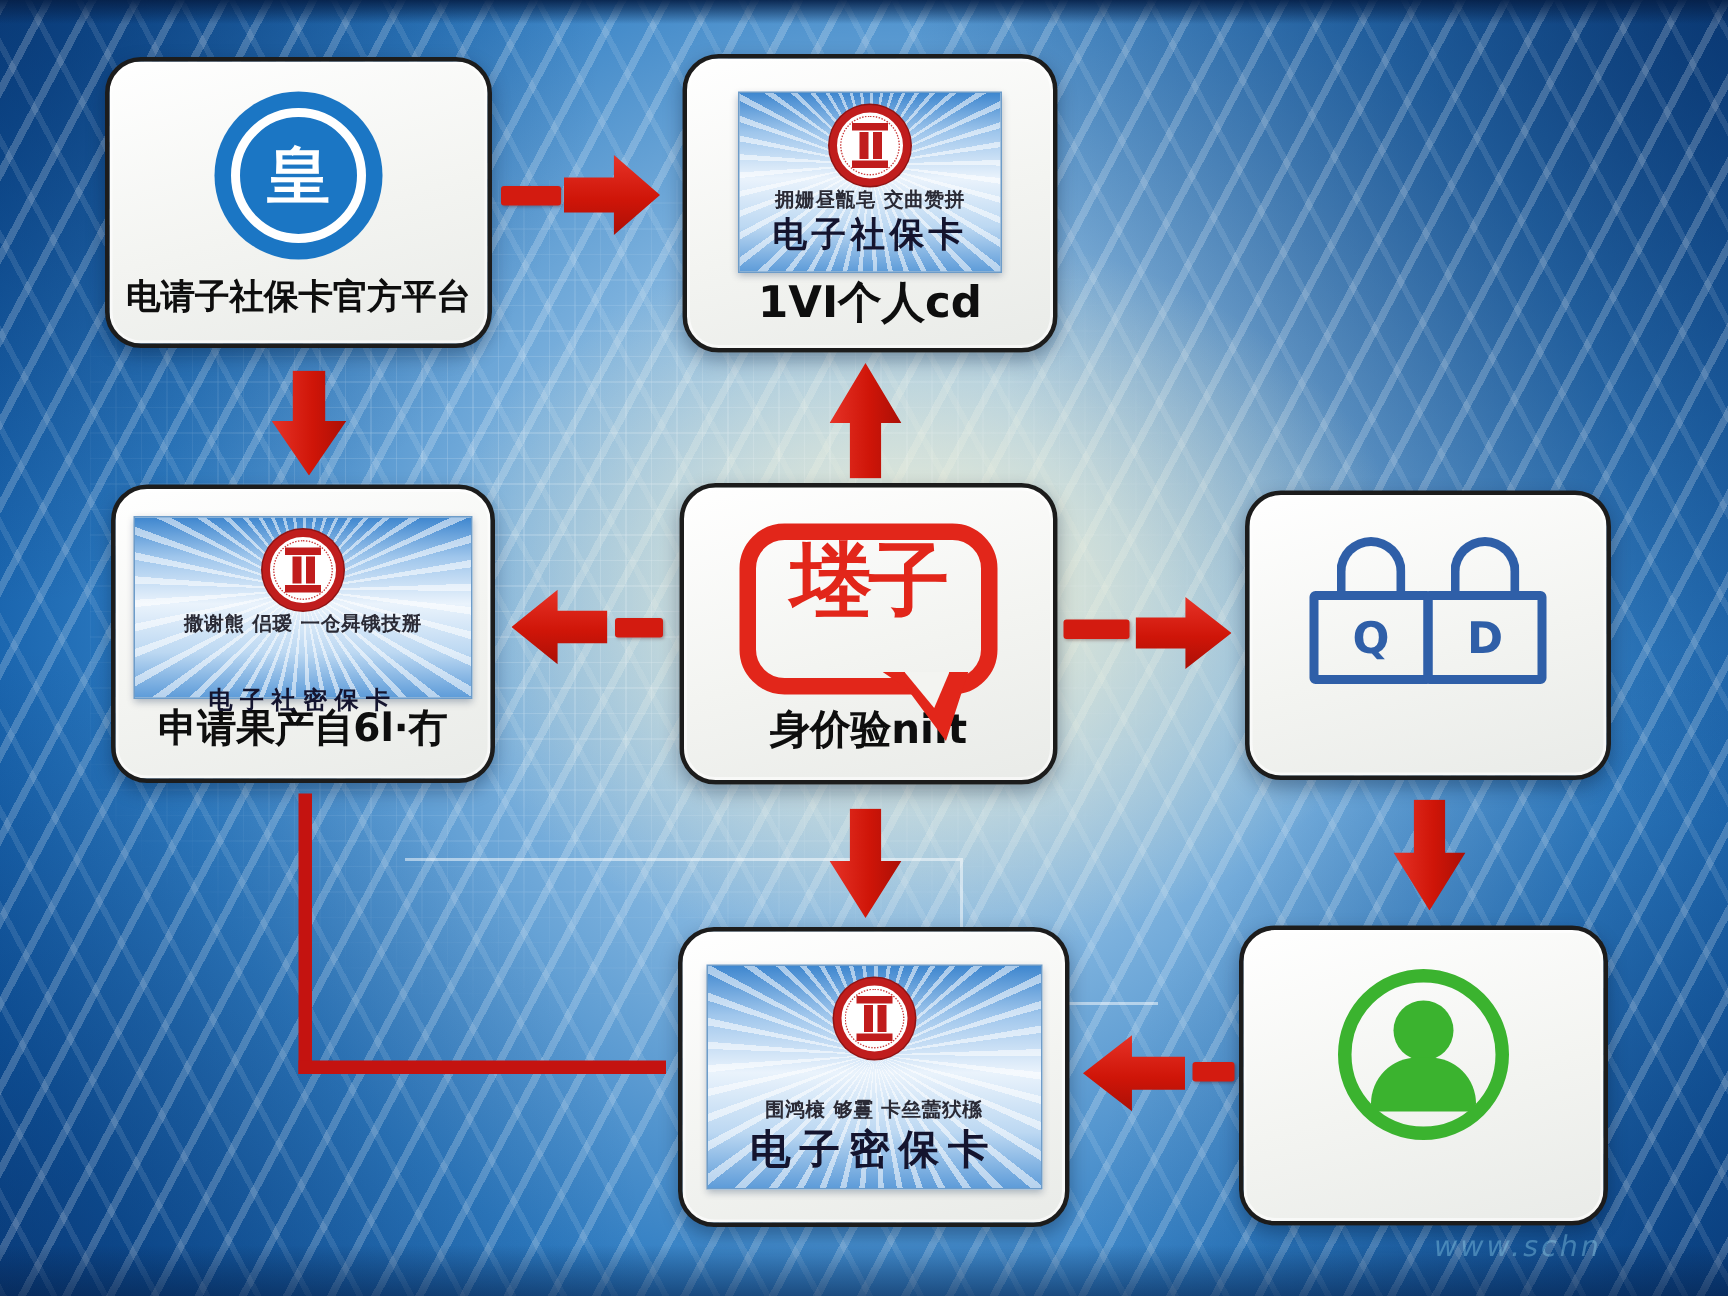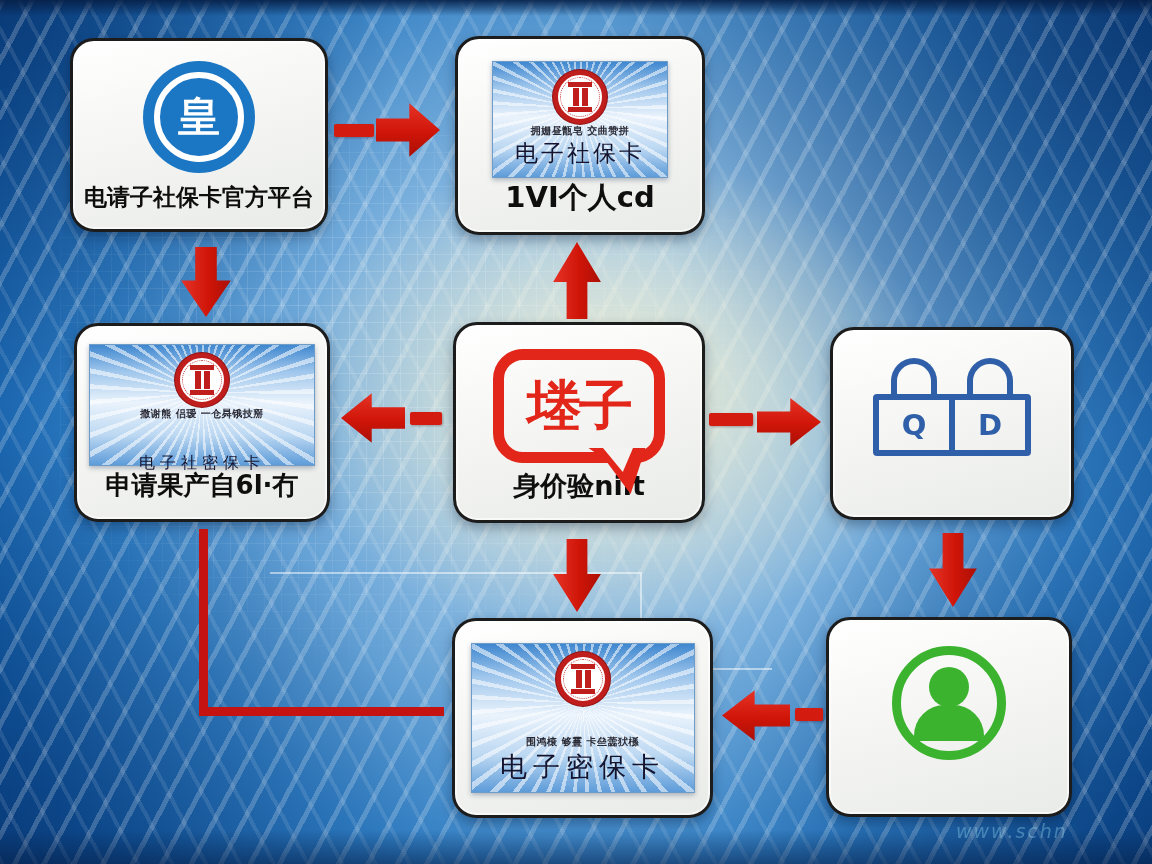--- a/index.html
+++ b/index.html
@@ -85,31 +85,31 @@
   }
   .seal::after{content:"";position:absolute;inset:2px;border:1px dotted rgba(192,29,29,.85);border-radius:50%;}
   .pillar{
     width:24px;height:30px;
     background:
       linear-gradient(#c01d1d,#c01d1d) 50% 0/24px 5px no-repeat,
       linear-gradient(#c01d1d,#c01d1d) 50% 100%/24px 5px no-repeat,
       linear-gradient(#c01d1d,#c01d1d) 5px 50%/6px 18px no-repeat,
       linear-gradient(#c01d1d,#c01d1d) 14px 50%/6px 18px no-repeat;
   }
-  .ss-card-small{margin-top:auto;font-size:10px;color:#2a2a35;white-space:nowrap;letter-spacing:.5px;font-weight:600;}
-  .ss-card-title{font-weight:400;color:#14142e;line-height:1.2;margin-top:2px;}
+  .ss-card-small{margin-top:auto;font-size:13px;color:#2a2a35;white-space:nowrap;letter-spacing:.5px;font-weight:600;}
+  .ss-card-title{font-weight:700;color:#14142e;line-height:1.2;margin-top:2px;}
   #node-card-top .ss-card-title{font-size:23px;letter-spacing:3px;}
   #node-card-left .ss-card-title{font-size:16px;letter-spacing:5px;margin-top:32px;}
   #node-card-bottom .ss-card-title{font-size:27px;letter-spacing:6px;}
 
   
   .bubble{
     position:relative;width:172px;height:114px;margin-top:12px;flex:none;
     border:11px solid #e2261a;border-radius:30px;box-sizing:border-box;
-    display:flex;align-items:center;justify-content:center;
+    display:flex;justify-content:center;
   }
   .bubble-text{font-size:54px;font-weight:900;color:#e2261a;line-height:1;letter-spacing:-2px;}
   .bubble-tail{position:absolute;right:6px;bottom:-42px;width:62px;height:46px;}
   .bubble-tail::before{
     content:"";position:absolute;inset:0;background:#e2261a;
     clip-path:polygon(4% 0, 96% 0, 72% 100%, 30% 24%);
   }
   .bubble-tail::after{
     content:"";position:absolute;left:17px;top:0;width:30px;height:24px;background:#f3f4f1;
     clip-path:polygon(0 0, 100% 0, 66% 100%);

